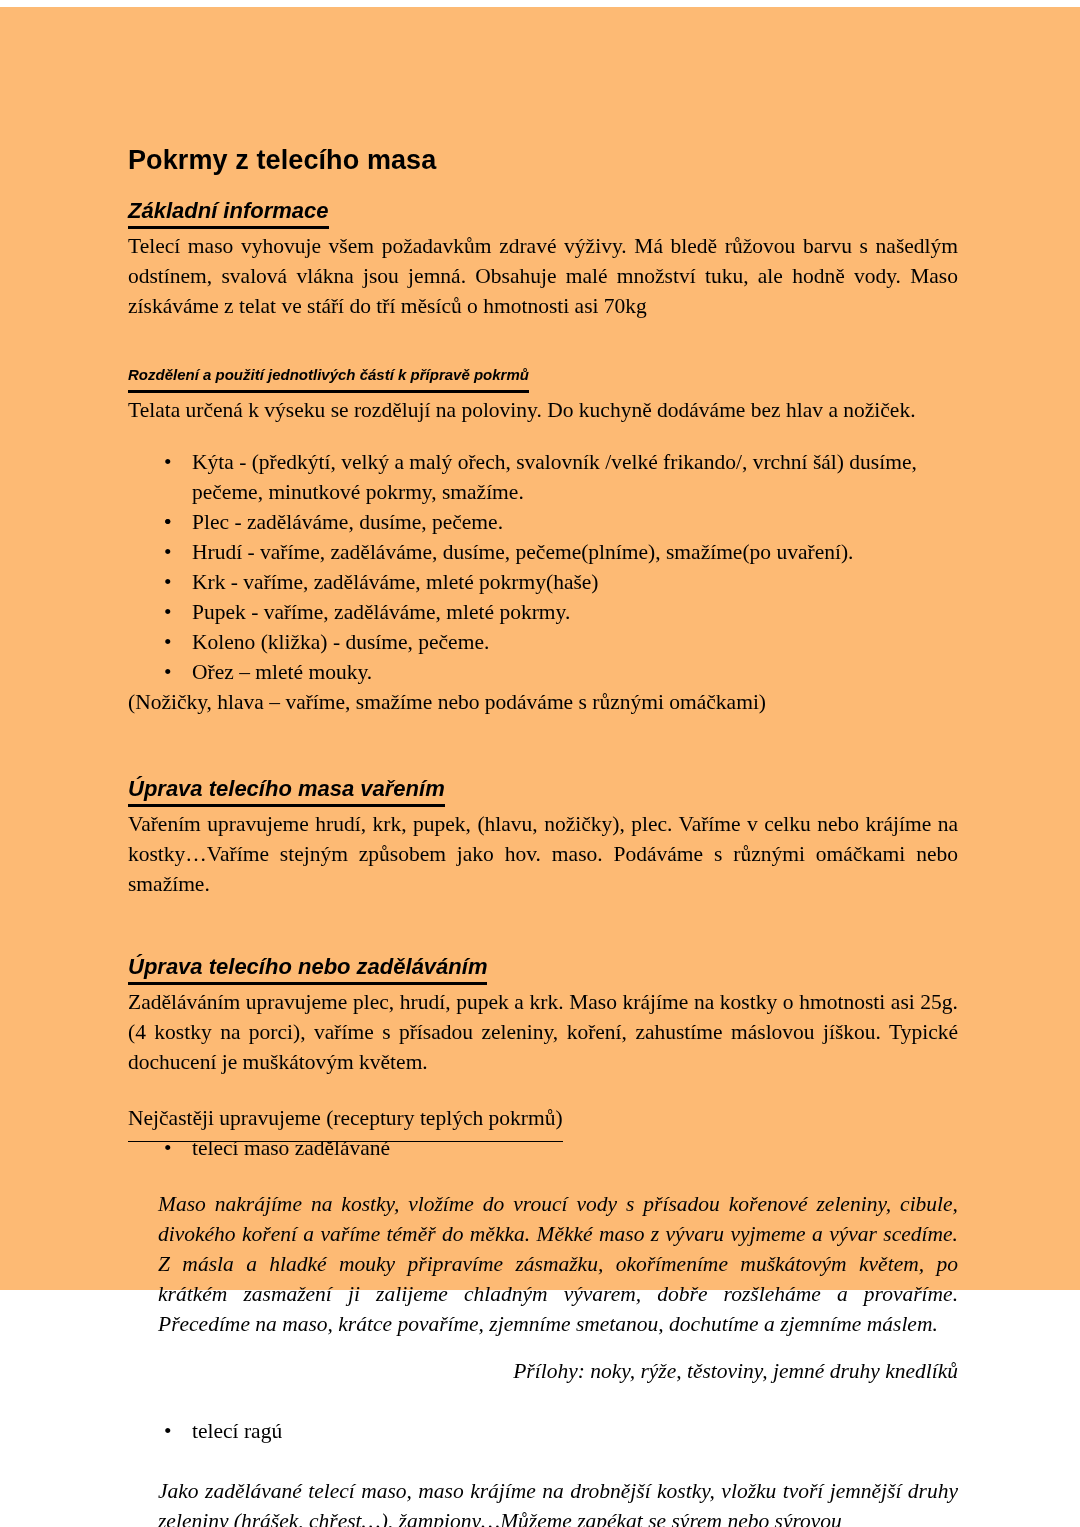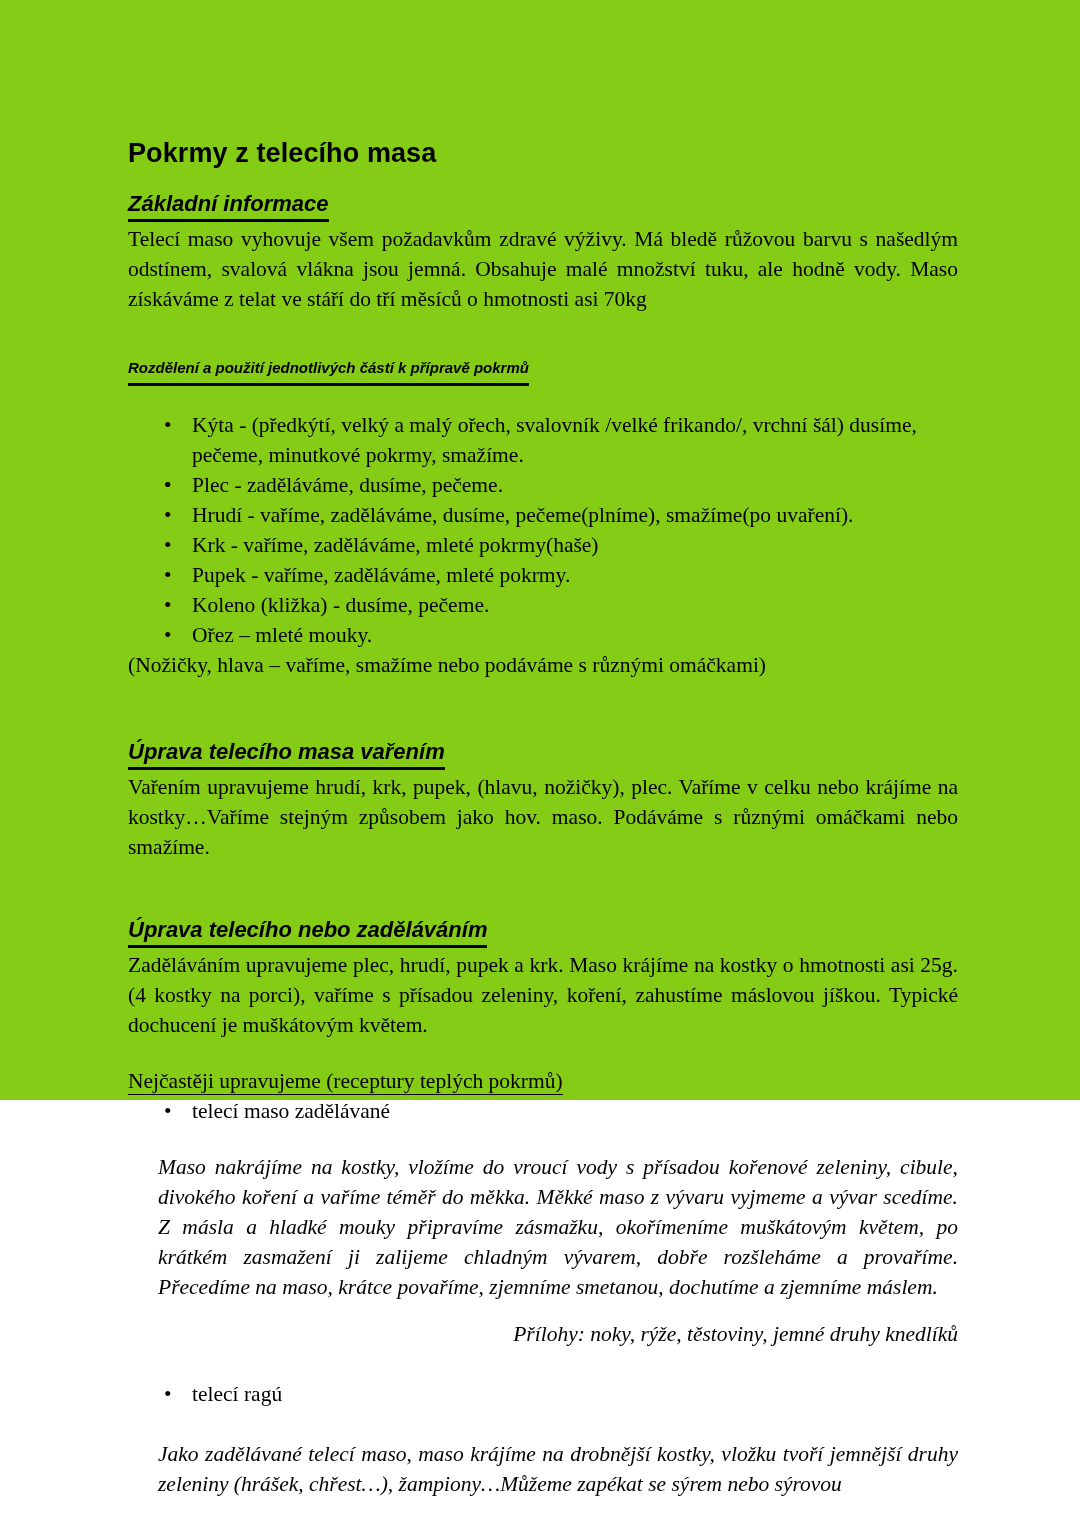--- a/index.html
+++ b/index.html
@@ -12,24 +12,24 @@
     height: 1527px;
     position: relative;
     font-family: "Liberation Serif", "DejaVu Serif", serif;
     color: #000000;
     overflow: hidden;
   }
 
   .page {
     position: absolute;
     left: 0;
-    top: 0;
+    top: 7px;
     width: 1080px;
-    height: 1100px;
-    background: #84cc16;
+    height: 1283px;
+    background: #fdba74;
   }
 
   .content {
     position: absolute;
     left: 128px;
     top: 136px;
     width: 830px;
   }
 
   
@@ -97,21 +97,21 @@
   }
 
   
   .ul-lead {
     font-size: 21.5px;
     line-height: 30px;
     margin: 0;
   }
   .ul-lead span.u {
     border-bottom: 1.5px solid #000;
-    padding-bottom: 1px;
+    padding-bottom: 11px;
   }
 
   
   .recipe {
     font-style: italic;
     font-size: 21.5px;
     line-height: 30px;
     text-align: justify;
     margin: 0 0 0 30px;
     width: 800px;
@@ -135,20 +135,21 @@
   <div class="content">
 
     <h1 class="doc-title">Pokrmy z telecího masa</h1>
 
     <div class="sec-head"><span class="u">Základní informace</span></div>
     <p class="body-p">Telecí maso vyhovuje všem požadavkům zdravé výživy. Má bledě růžovou barvu s našedlým odstínem, svalová vlákna jsou jemná. Obsahuje malé množství tuku, ale hodně vody. Maso získáváme z telat ve stáří do tří měsíců o hmotnosti asi 70kg</p>
 
     <div class="sp-40"></div>
 
     <div class="sec-head wide"><span class="u">Rozdělení a použití jednotlivých částí k přípravě pokrmů</span></div>
+    <p class="body-p left">Telata určená k výseku se rozdělují na poloviny. Do kuchyně dodáváme bez hlav a nožiček.</p>
 
     <div class="sp-22"></div>
 
     <ul class="bul">
       <li><span class="bdot">•</span><span>Kýta - (předkýtí, velký a malý ořech, svalovník /velké frikando/, vrchní šál) dusíme, pečeme, minutkové pokrmy, smažíme.</span></li>
       <li><span class="bdot">•</span></li>
       <li><span class="bdot">•</span><span>Plec - zaděláváme, dusíme, pečeme.</span></li>
       <li><span class="bdot">•</span><span>Hrudí - vaříme, zaděláváme, dusíme, pečeme(plníme), smažíme(po uvaření).</span></li>
       <li><span class="bdot">•</span><span>Krk - vaříme, zaděláváme, mleté pokrmy(haše)</span></li>
       <li><span class="bdot">•</span><span>Pupek - vaříme, zaděláváme, mleté pokrmy.</span></li>

